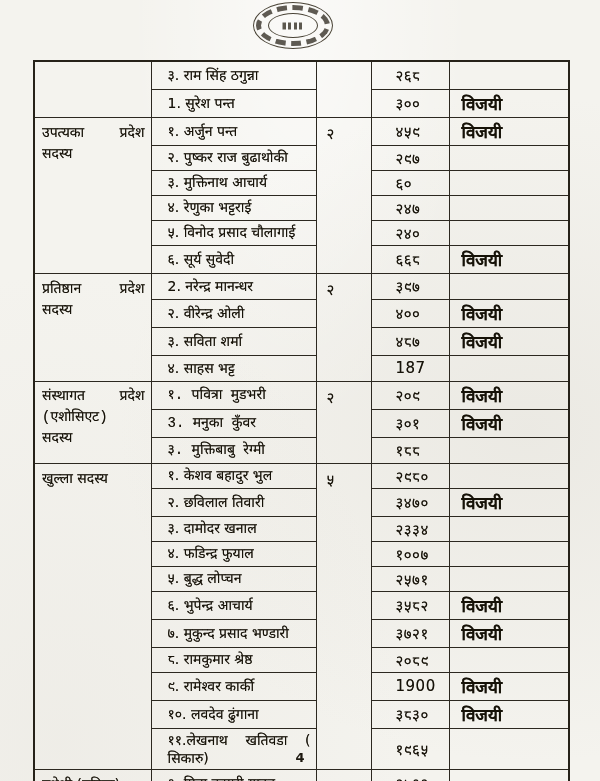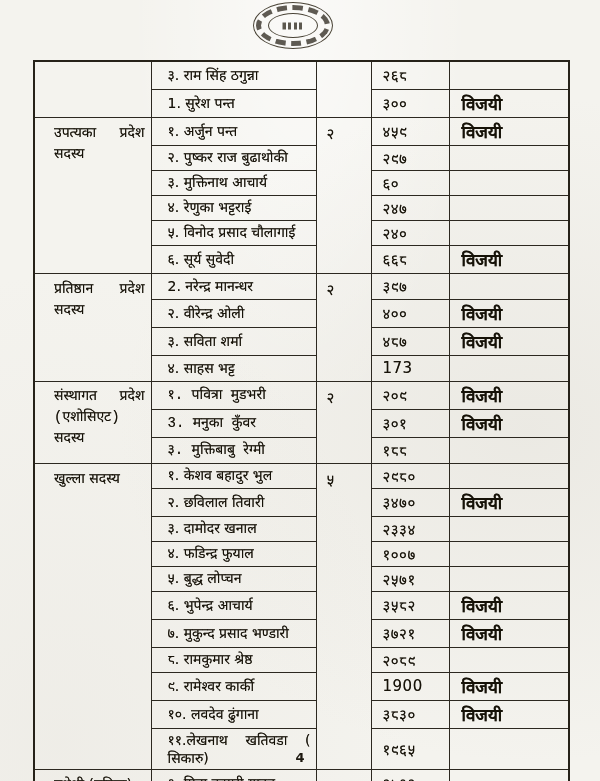--- a/index.html
+++ b/index.html
@@ -33,26 +33,26 @@
   table.results td{
     border:1.5px solid #2c2820;
     overflow:hidden;
     text-shadow:0 0 0.5px rgba(22,17,8,.55);
   }
   table.results{border:2px solid #262219;}
   col.c-cat{width:117px;} col.c-name{width:165px;} col.c-seat{width:55px;}
   col.c-vote{width:78px;} col.c-res{width:120px;}
   tr.s0{height:28px;} tr.s1{height:24px;} tr.s2{height:26px;}
   tr.s3{height:25px;font-family:Liberation Mono, monospace;} tr.s4{height:24px;} tr.s4t{height:38px;margin-left:47px;} tr.s5{height:28px;}
-  td.cat{vertical-align:top;padding:4px 6px 2px 19px;font-size:14px;line-height:1.5;
+  td.cat{vertical-align:top;padding:4px 6px 2px 7px;font-size:14px;line-height:1.5;
     text-align:justify;text-align-last:left;}
   td.name{vertical-align:middle;padding:2px 5px 2px 16px;font-size:14px;line-height:1.3;
     text-align:justify;text-align-last:left;}
   td.seat{vertical-align:top;padding:5px 4px 0 10px;font-size:15px;}
-  td.vote{vertical-align:middle;padding:2px 4px 2px 11px;font-size:15px;letter-spacing:.5px;}
+  td.vote{vertical-align:middle;padding:2px 4px 2px 24px;font-size:15px;letter-spacing:.5px;}
   td.res{vertical-align:middle;padding:2px 4px 2px 12px;font-weight:bold;font-size:17px;}
   
   .pageno{position:absolute;left:0;width:600px;top:750px;text-align:center;
     font-size:13px;font-weight:bold;color:#1c180f;}
 </style>
 </head>
 <body>
 
 <div class="sheet">
 
@@ -131,21 +131,21 @@
         <td class="vote">४००</td>
         <td class="res">विजयी</td>
       </tr>
       <tr class="s2">
         <td class="name">३. सविता शर्मा</td>
         <td class="vote">४८७</td>
         <td class="res">विजयी</td>
       </tr>
       <tr class="s2">
         <td class="name">४. साहस भट्ट</td>
-        <td class="vote">173</td>
+        <td class="vote">187</td>
         <td class="res"></td>
       </tr>
 
       <tr class="s3">
         <td class="cat" rowspan="3">संस्थागत प्रदेश (एशोसिएट) सदस्य</td>
         <td class="name">१. पवित्रा मुडभरी</td>
         <td class="seat" rowspan="3">२</td>
         <td class="vote">२०९</td>
         <td class="res">विजयी</td>
       </tr>

